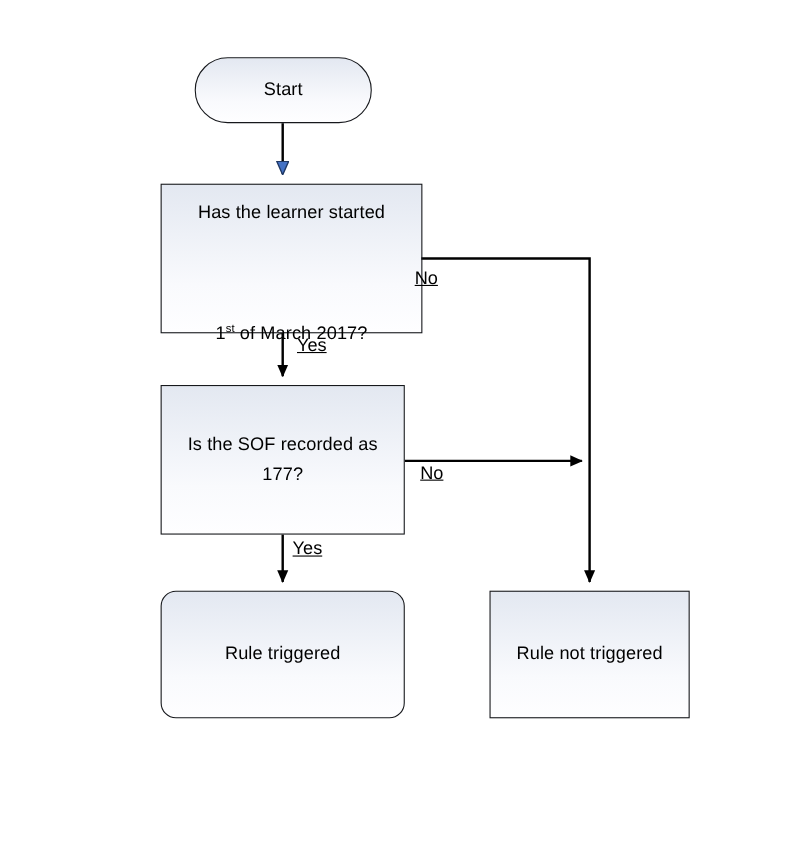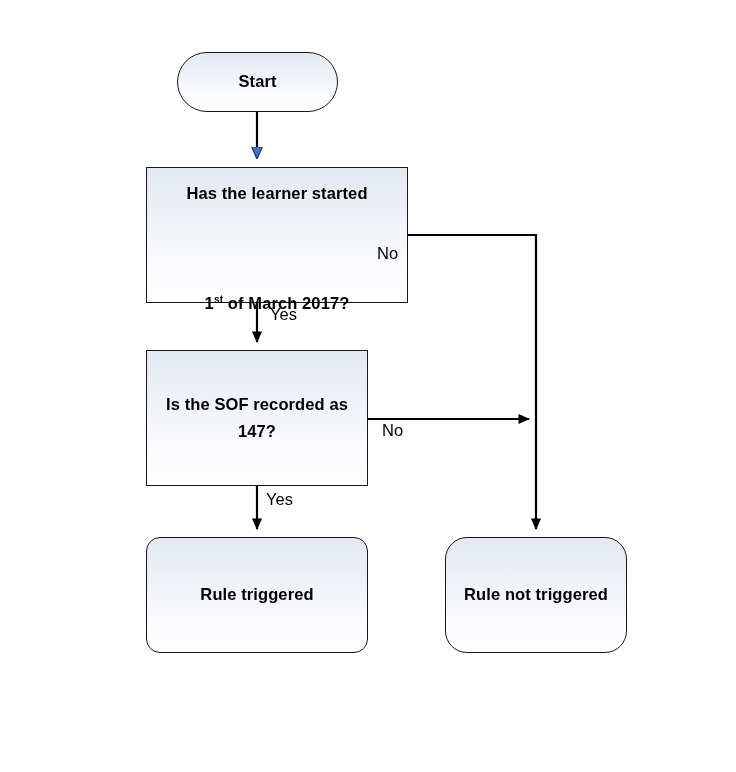--- a/index.html
+++ b/index.html
@@ -35,41 +35,41 @@
     display: flex;
     align-items: center;
     justify-content: flex-end;
     text-align: center;
     color: #000000;
     background: linear-gradient(180deg, #e3e8f1 0%, #eef1f7 34%, #f9fafd 68%, #fefeff 100%);
     border: 1.3px solid #16181c;
     font-size: 16.5px;
     line-height: 27.5px;
     letter-spacing: 0.1px;
-    font-weight: bold;
   }
   .node .label {
     display: block;
     width: 100%;
     padding: 0 6px;
     box-sizing: border-box;
     white-space: pre-line;
   }
 
   .node-terminator {
     border-radius: 999px;
   }
 
   
   .edge-label {
     position: absolute;
     font-size: 16.5px;
     line-height: 20px;
     color: #000000;
     white-space: nowrap;
+    text-decoration: underline;
   }
   sup {
     font-size: 0.62em;
     vertical-align: super;
     line-height: 0;
   }
 </style>
 </head>
 <body>
 
@@ -93,38 +93,38 @@
 
     <path d="M368,419 L529,419" fill="none" stroke="#000000" stroke-width="2.2" marker-end="url(#arrow-black)"></path>
 
     <path d="M257,486 L257,529" fill="none" stroke="#000000" stroke-width="2.2" marker-end="url(#arrow-black)"></path>
   </svg>
 
   <div class="node node-terminator" style="left:177px; top:52px; width:161px; height:60px;">
     <span class="label">Start</span>
   </div>
 
-  <div class="node" style="left:146px; top:167px; width:262px; height:136px;">
+  <div class="node" style="left:146px; top:167px; width:238px; height:136px;">
     <span class="label">
       <span>Has the learner started</span><br>
       <br>
       <span>1</span><sup>st</sup><span> of March 2017?</span>
     </span>
   </div>
 
   <div class="node" style="left:146px; top:350px; width:222px; height:136px;">
     <span class="label">Is the SOF recorded as
-147?</span>
+177?</span>
   </div>
 
   <div class="node" style="left:146px; top:537px; width:222px; height:116px;border-radius:14px;">
     <span class="label">Rule triggered</span>
   </div>
 
-  <div class="node" style="left:445px; top:537px; width:182px; height:116px;border-radius:22px;">
+  <div class="node" style="left:445px; top:537px; width:182px; height:116px;">
     <span class="label">Rule not triggered</span>
   </div>
 
   <div class="edge-label" style="left:377px; top:243px;">No</div>
 
   <div class="edge-label" style="left:270px; top:304px;">Yes</div>
 
   <div class="edge-label" style="left:382px; top:420px;">No</div>
 
   <div class="edge-label" style="left:266px; top:489px;">Yes</div>

